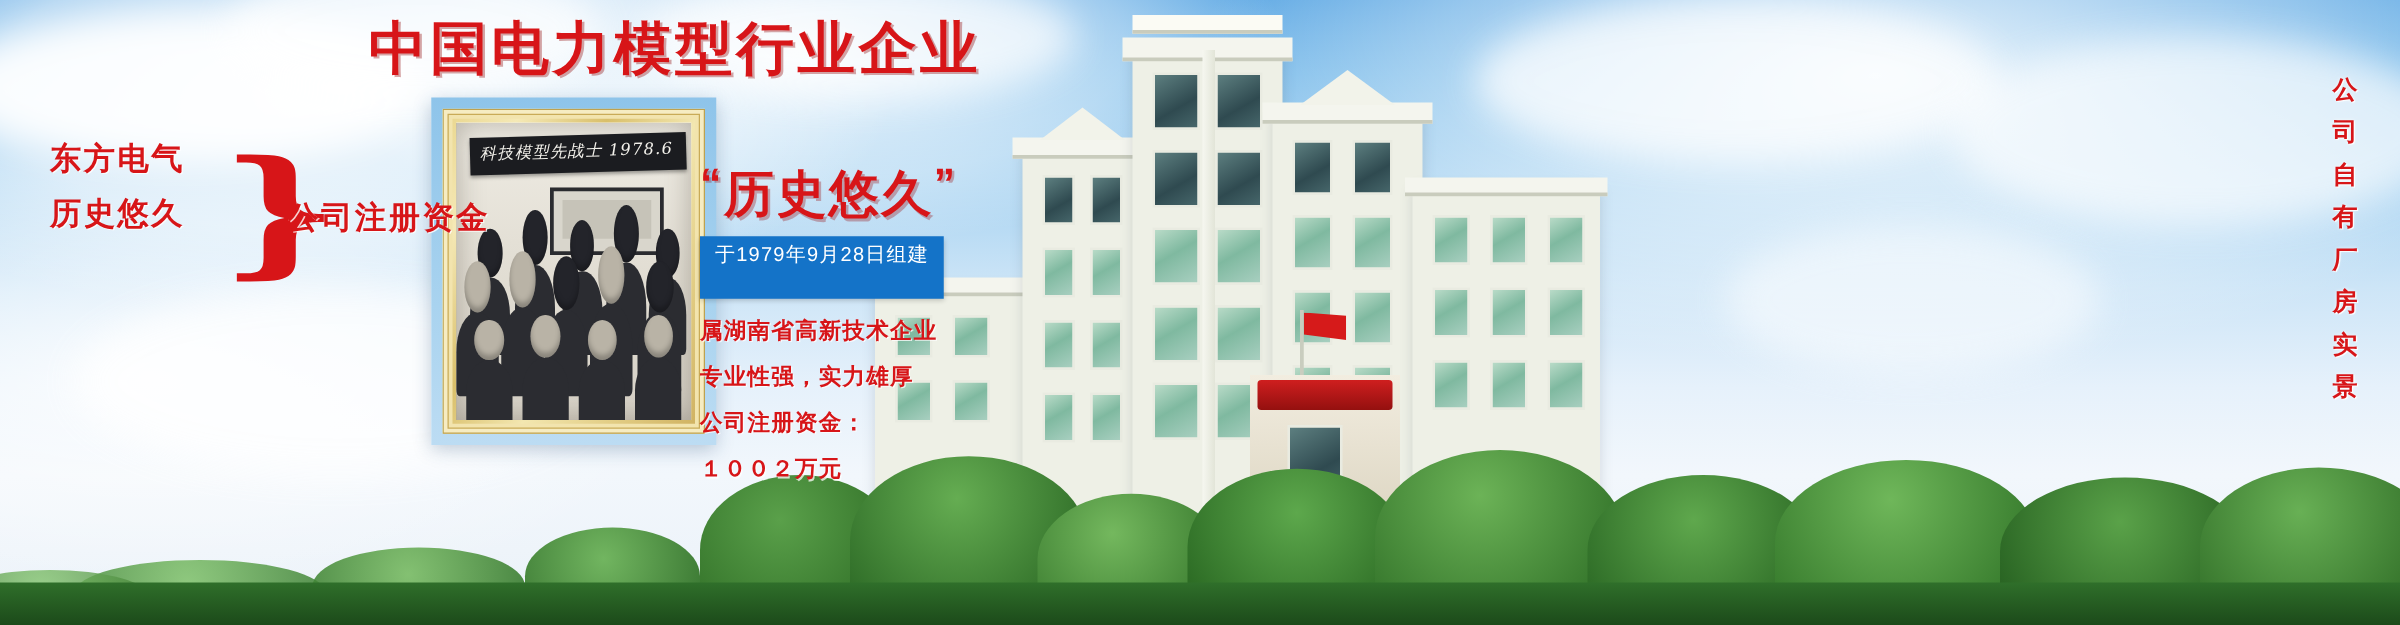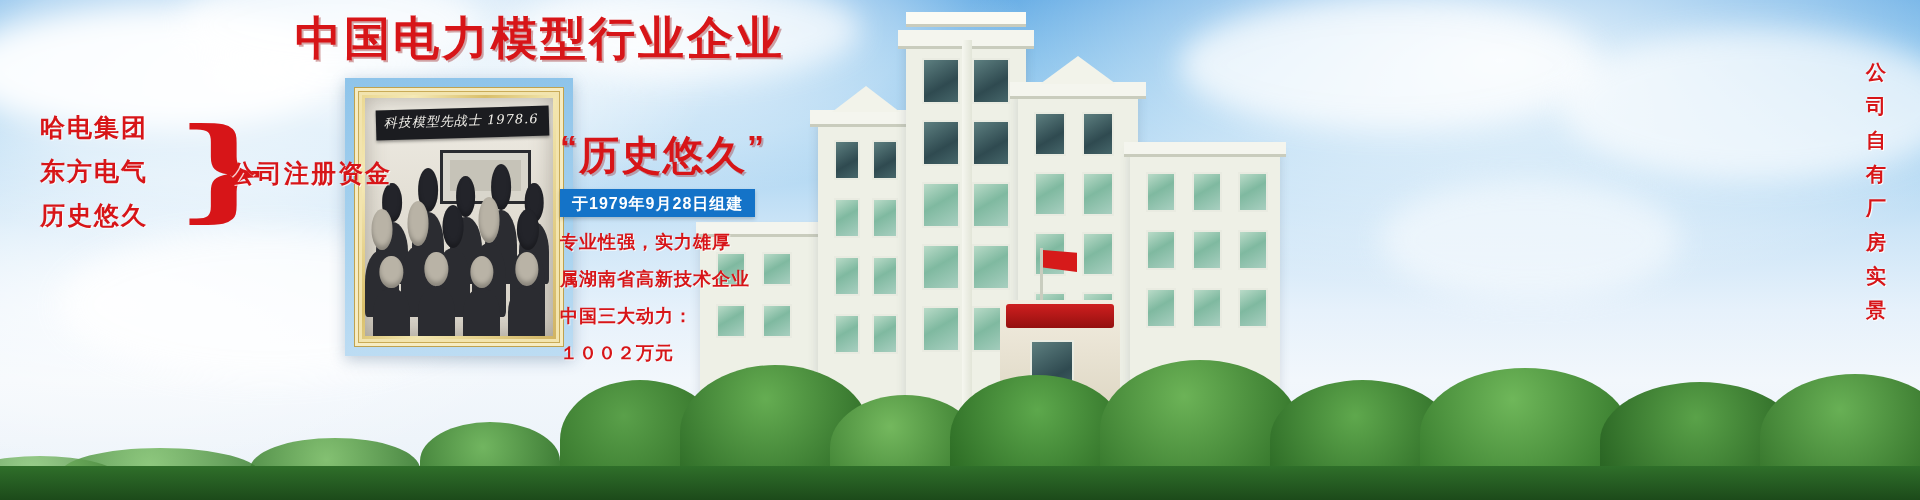--- a/index.html
+++ b/index.html
@@ -107,22 +107,22 @@
   
   .history{position:absolute;left:560px;top:128px;z-index:8;width:230px;}
   .history-title{
     font-size:40px;font-weight:bold;color:#d71518;letter-spacing:2px;
     white-space:nowrap;text-shadow:2px 2px 0 rgba(150,0,0,.3);
   }
   .history-title .q{font-size:34px;vertical-align:top;}
   .badge{
     display:inline-block;margin-top:6px;
     background:#1473c8;color:#fff;
-    font-size:16px;font-weight:bold;letter-spacing:1px;
-    padding:5px 12px 2px;white-space:nowrap;
+    font-size:16px;font-weight:normal;letter-spacing:1px;
+    padding:5px 12px 24px;white-space:nowrap;
     box-shadow:0 2px 4px rgba(0,0,0,.2);
   }
   .hist-line{
     margin-top:13px;font-size:18px;font-weight:bold;color:#d71518;
     letter-spacing:1px;white-space:nowrap;
     text-shadow:1px 1px 0 rgba(255,255,255,.75);
   }
 
   
   .building-wrap{position:absolute;left:700px;top:0;width:620px;height:420px;z-index:4;}
@@ -231,21 +231,20 @@
     <div class="flag" style="left:343px;top:250px;width:34px;height:22px;"></div>
     <div class="entry" style="left:300px;top:300px;width:120px;height:110px;"></div>
     <div class="redsign" style="left:306px;top:304px;width:108px;height:24px;"></div>
     <div class="win dark" style="left:330px;top:340px;width:44px;height:60px;"></div>
   </div>
 
   <div class="headline">中国电力模型行业企业</div>
 
   <div class="left-group">
     <div class="brand-rows">
-      <div class="brand-line">哈电集团</div>
       <div class="brand-line">东方电气</div>
       <div class="brand-line">历史悠久</div>
       <div class="brace">}</div>
       <div class="brace-label">公司注册资金</div>
     </div>
   </div>
 
   <div class="photo-frame">
     <div class="gold">
       <div class="photo">
@@ -300,23 +299,23 @@
           </div>
       </div>
     </div>
   </div>
 
   <div class="history">
     <div class="history-title">
       <span class="q">“</span><span>历史悠久</span><span class="q">”</span>
     </div>
     <div class="badge">于1979年9月28日组建</div>
+    <div class="hist-line">属湖南省高新技术企业</div>
     <div class="hist-line">专业性强，实力雄厚</div>
-    <div class="hist-line">属湖南省高新技术企业</div>
-    <div class="hist-line">中国三大动力：</div>
+    <div class="hist-line">公司注册资金：</div>
     <div class="hist-line">１００２万元</div>
   </div>
 
   <div class="vtext">
     <span>公</span>
     <span>司</span>
     <span>自</span>
     <span>有</span>
     <span>厂</span>
     <span>房</span>

